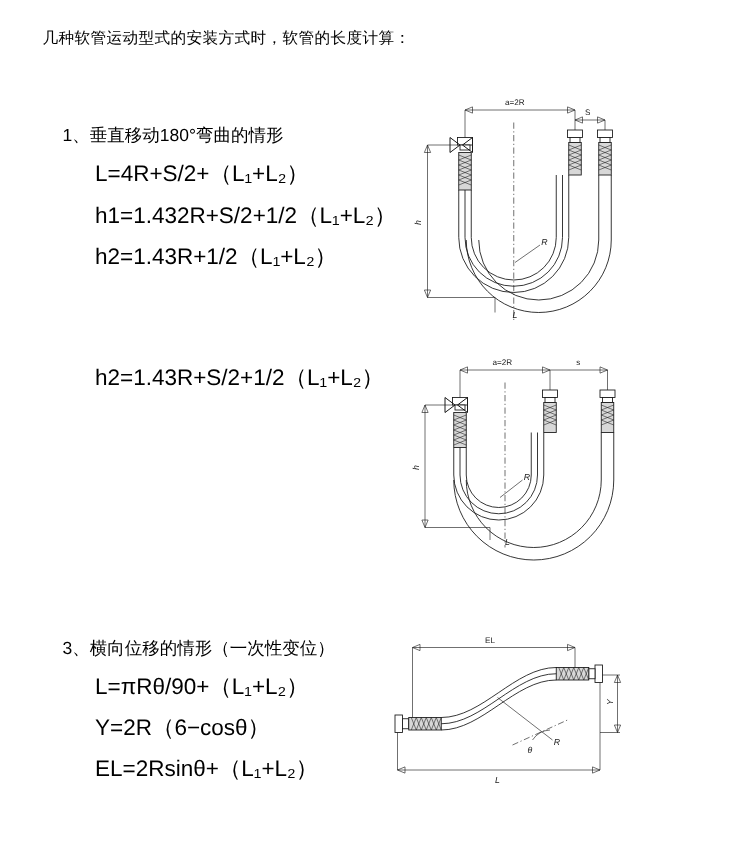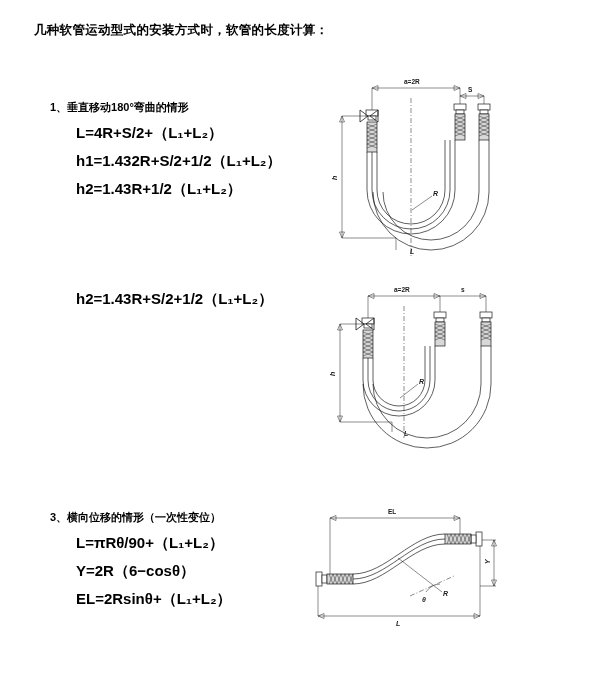--- a/index.html
+++ b/index.html
@@ -12,21 +12,20 @@
     background: #ffffff;
     font-family: "Liberation Sans", sans-serif;
     color: #000000;
     position: relative;
     overflow: hidden;
   }
   .page {
     position: relative;
     width: 600px;
     height: 675px;
-    font-weight: bold;
   }
   .heading {
     position: absolute;
     left: 34px;
     top: 22px;
     font-size: 12.5px;
     letter-spacing: 0.3px;
     white-space: nowrap;
   }
   .section {
@@ -37,26 +36,26 @@
   .sec1 { top: 100px; }
   .sec2 { top: 290px; }
   .sec3 { top: 510px; }
 
   .textcol {
     position: absolute;
     left: 50px;
     width: 260px;
   }
   .sec-title {
-    font-size: 11px;
+    font-size: 14px;
     white-space: nowrap;
     margin-bottom: 9px;
   }
   .formula {
-    font-size: 15px;
+    font-size: 18px;
     white-space: nowrap;
     margin-left: 26px;
     margin-bottom: 9px;
   }
   .figure {
     position: absolute;
   }
   .fig1 { left: 300px; top: -30px; }
   .fig2 { left: 300px; top: -10px; }
   .fig3 { left: 290px; top: -10px; }

